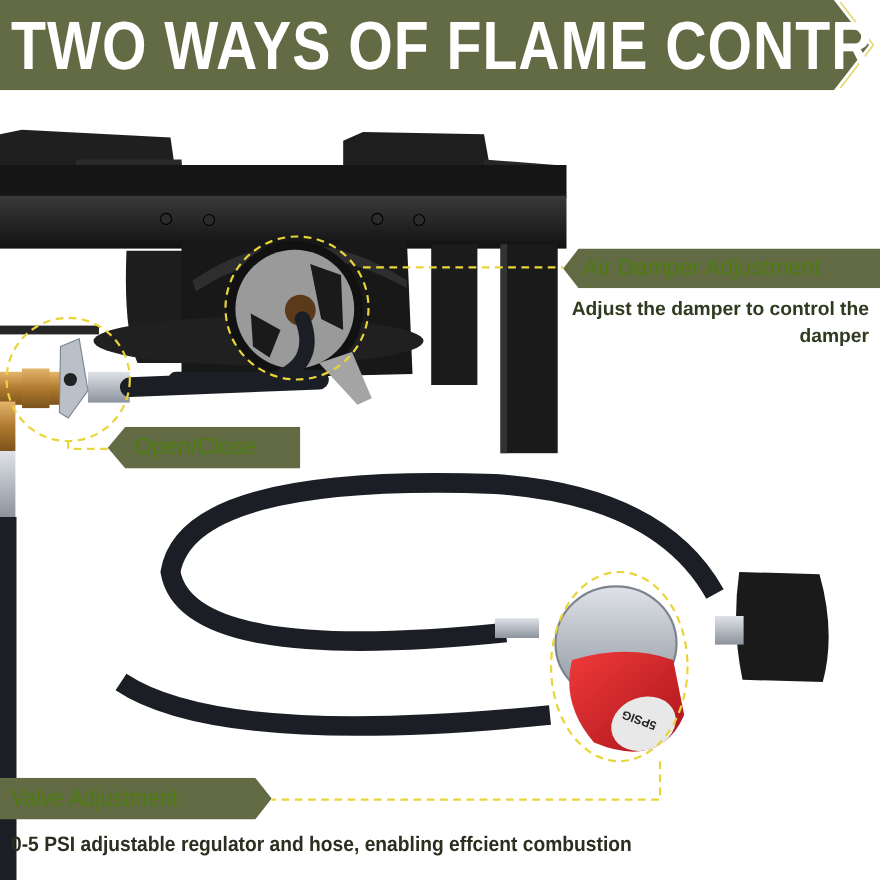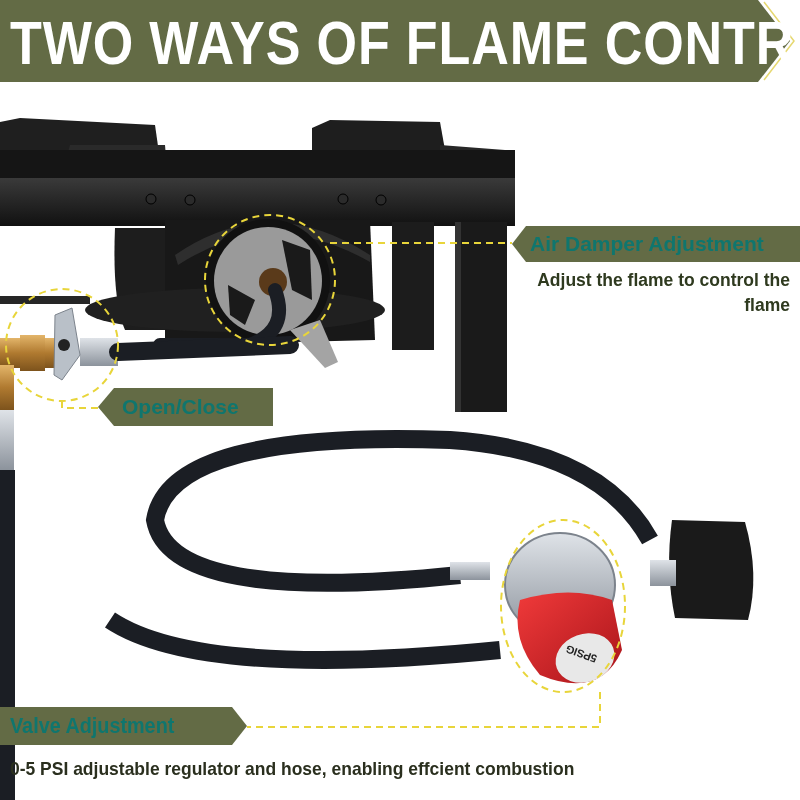--- a/index.html
+++ b/index.html
@@ -4,21 +4,21 @@
   <style>
     html, body { margin:0; padding:0; background:#ffffff; }
     body { width:800px; height:800px; position:relative; overflow:hidden;
            font-family:"Liberation Sans", sans-serif; }
     .banner { position:absolute; left:0; top:0; width:800px; height:82px; }
     .banner-title { position:absolute; left:10px; top:4px; height:74px; line-height:78px;
       color:#ffffff; font-family:"Liberation Sans", sans-serif; font-weight:bold;
       font-size:62px; letter-spacing:1px; transform:scaleX(0.84); transform-origin:left center;
       white-space:nowrap; }
     .scene { position:absolute; left:0; top:0; width:800px; height:800px; }
-    .tag { position:absolute; color:#0f766e; font-weight:bold; white-space:nowrap; }
+    .tag { position:absolute; color:#4d7c0f; font-weight:normal; white-space:nowrap; }
     .tag-air { left:512px; top:226px; width:288px; height:36px; }
     .tag-air-label { position:absolute; left:18px; top:0; line-height:36px; font-size:21px; }
     .tag-open { left:98px; top:388px; width:175px; height:38px; }
     .tag-open-label { position:absolute; left:24px; top:0; line-height:38px; font-size:21px;text-align:right; }
     .tag-valve { left:0; top:707px; width:247px; height:54px; }
     .tag-valve-label { position:absolute; left:10px; top:0; line-height:38px; font-size:22px;
       transform:scaleX(0.9); transform-origin:left center; }
     .desc-air { position:absolute; right:10px; top:268px; width:290px; text-align:right;
       color:#2f3a1f; font-weight:bold; font-size:17.5px; line-height:25px; }
     .desc-valve { position:absolute; left:10px; top:758px; color:#2a2f1e; font-weight:bold;
@@ -128,21 +128,21 @@
   </svg>
   <div class="banner-title">TWO WAYS OF FLAME CONTROL</div>
 </div>
 
 <div class="tag tag-air">
   <svg width="288" height="36" viewBox="0 0 288 36" style="position:absolute;left:0;top:0">
     <polygon points="0,18 14,0 288,0 288,36 14,36" fill="#636b45"></polygon>
   </svg>
   <span class="tag-air-label">Air Damper Adjustment</span>
 </div>
-<div class="desc-air">Adjust the flame to control the flame</div>
+<div class="desc-air">Adjust the damper to control the damper</div>
 
 <div class="tag tag-open">
   <svg width="175" height="38" viewBox="0 0 175 38" style="position:absolute;left:0;top:0">
     <polygon points="0,19 16,0 175,0 175,38 16,38" fill="#636b45"></polygon>
   </svg>
   <span class="tag-open-label">Open/Close</span>
 </div>
 
 <div class="tag tag-valve">
   <svg width="247" height="38" viewBox="0 0 247 38" style="position:absolute;left:0;top:0">

